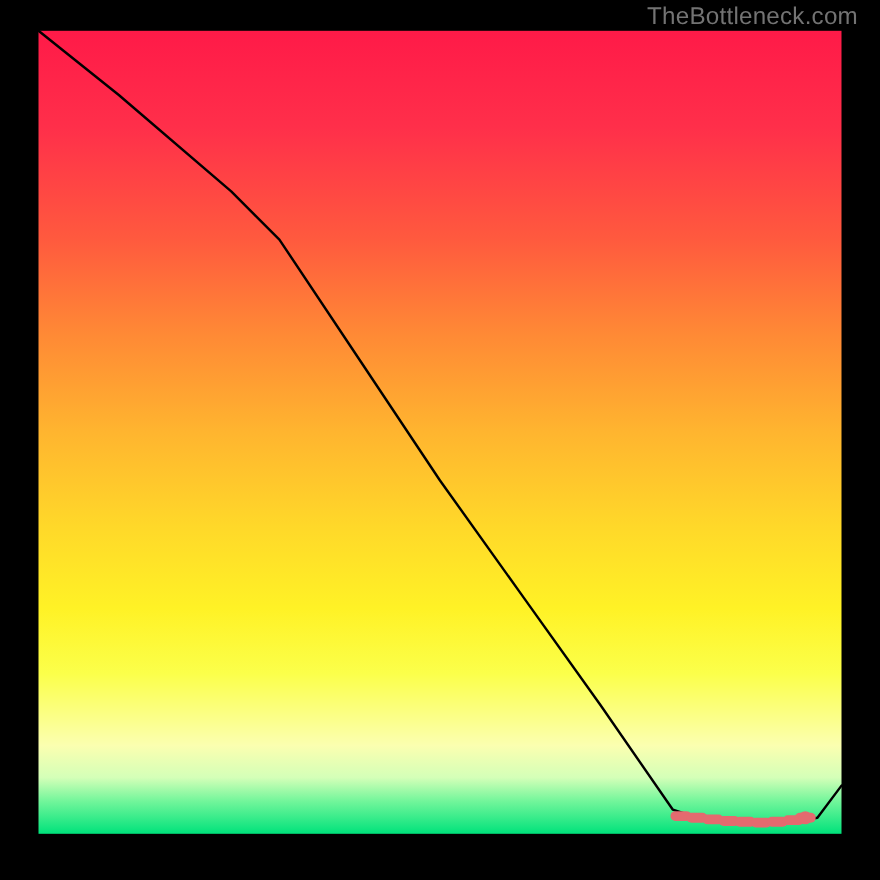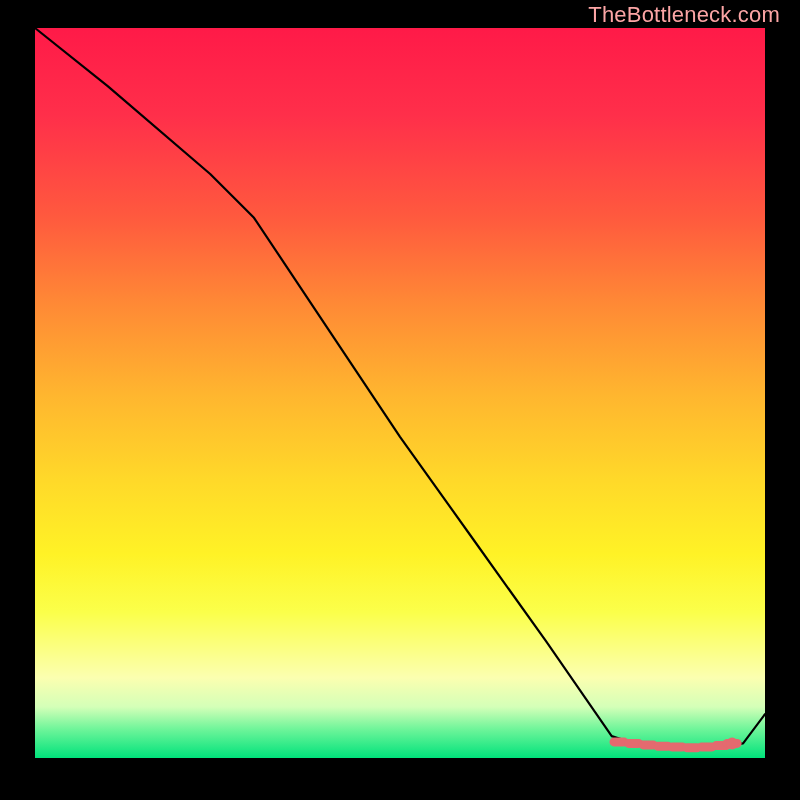--- a/index.html
+++ b/index.html
@@ -13,21 +13,21 @@
   }
   .wrap {
     position: relative;
     width: 800px;
     height: 800px;
   }
   .watermark {
     position: absolute;
     top: 2px;
     right: 20px;
-    color: #fca5a5;
+    color: #737373;
     font-size: 22px;
     font-weight: 500;
     letter-spacing: 0.2px;
   }
   .plot {
     position: absolute;
     left: 35px;
     top: 28px;
     width: 730px;
     height: 730px;

